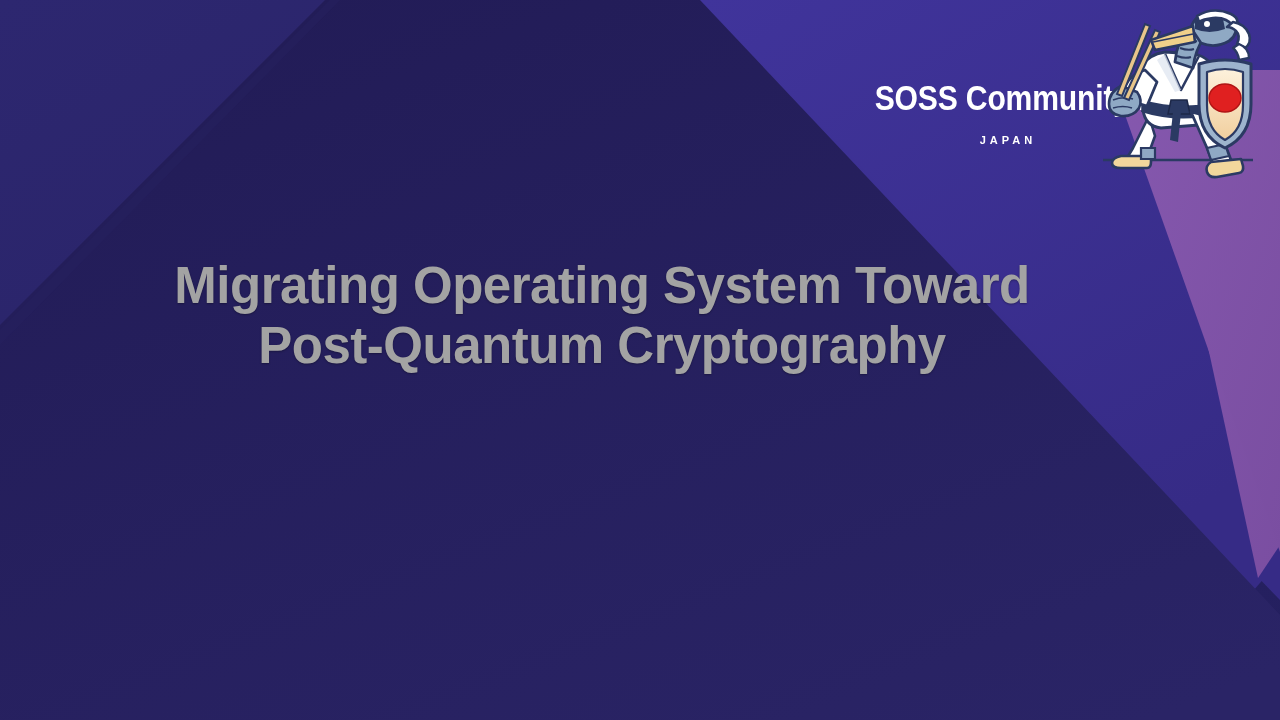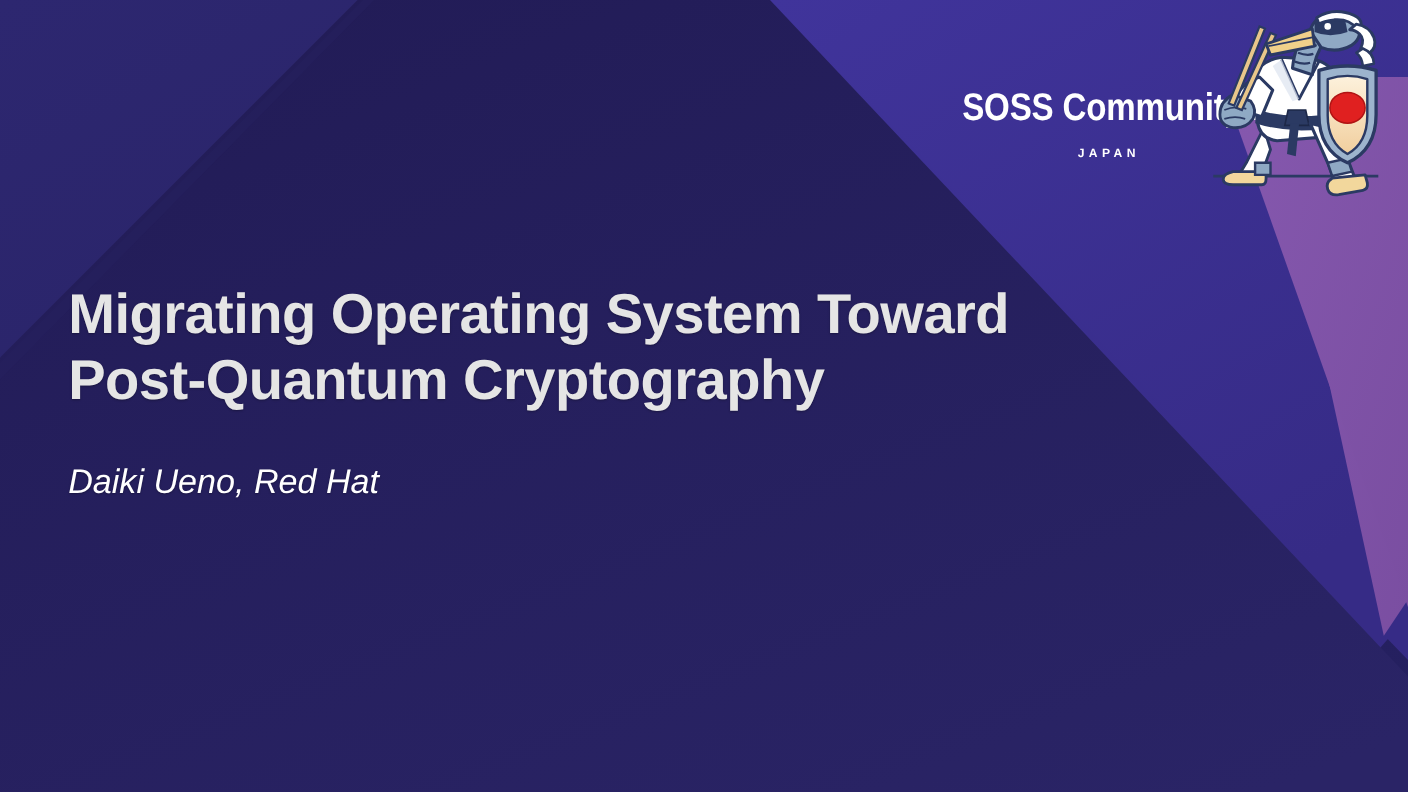--- a/index.html
+++ b/index.html
@@ -67,28 +67,29 @@
   }
 
   
   #title-block {
     position: absolute;
     left: 62px;
     top: 256px;
     width: 1080px;
   }
   #slide-title {
-    color: #e5e5e5;
+    color: #a3a3a3;
     font-size: 51px;
     font-weight: bold;
     line-height: 1.18;
     letter-spacing: -0.5px;
     margin: 0;
     white-space: pre-line;
     text-shadow: 0 1px 2px rgba(0,0,0,0.30);
+    text-align: center;
   }
   #slide-subtitle {
     color: #ffffff;
     font-size: 31px;
     font-style: italic;
     font-weight: normal;
     margin: 0;
     padding-top: 44px;
     letter-spacing: 0px;
     text-shadow: 0 1px 2px rgba(0,0,0,0.30);
@@ -197,16 +198,15 @@
 
       <path fill="#9db4cd" stroke="#2b3a63" stroke-width="3" stroke-linejoin="round" d="M96 56 q26 -8 52 0 l0 40 q0 32 -26 44 q-26 -12 -26 -44 Z"></path>
       <path fill="url(#shieldFill)" stroke="#2b3a63" stroke-width="2.2" stroke-linejoin="round" d="M104 64 q18 -6 36 0 l0 33 q0 25 -18 35 q-18 -10 -18 -35 Z"></path>
       <ellipse cx="122" cy="90" rx="16" ry="14" fill="#e02020" stroke="#b01414" stroke-width="1.4"></ellipse>
     </svg>
   </div>
 
   <div id="title-block">
     <h1 id="slide-title">Migrating Operating System Toward
 Post-Quantum Cryptography</h1>
-    <p id="slide-subtitle">Daiki Ueno, Red Hat</p>
   </div>
 
 </div>
 
 </body></html>

